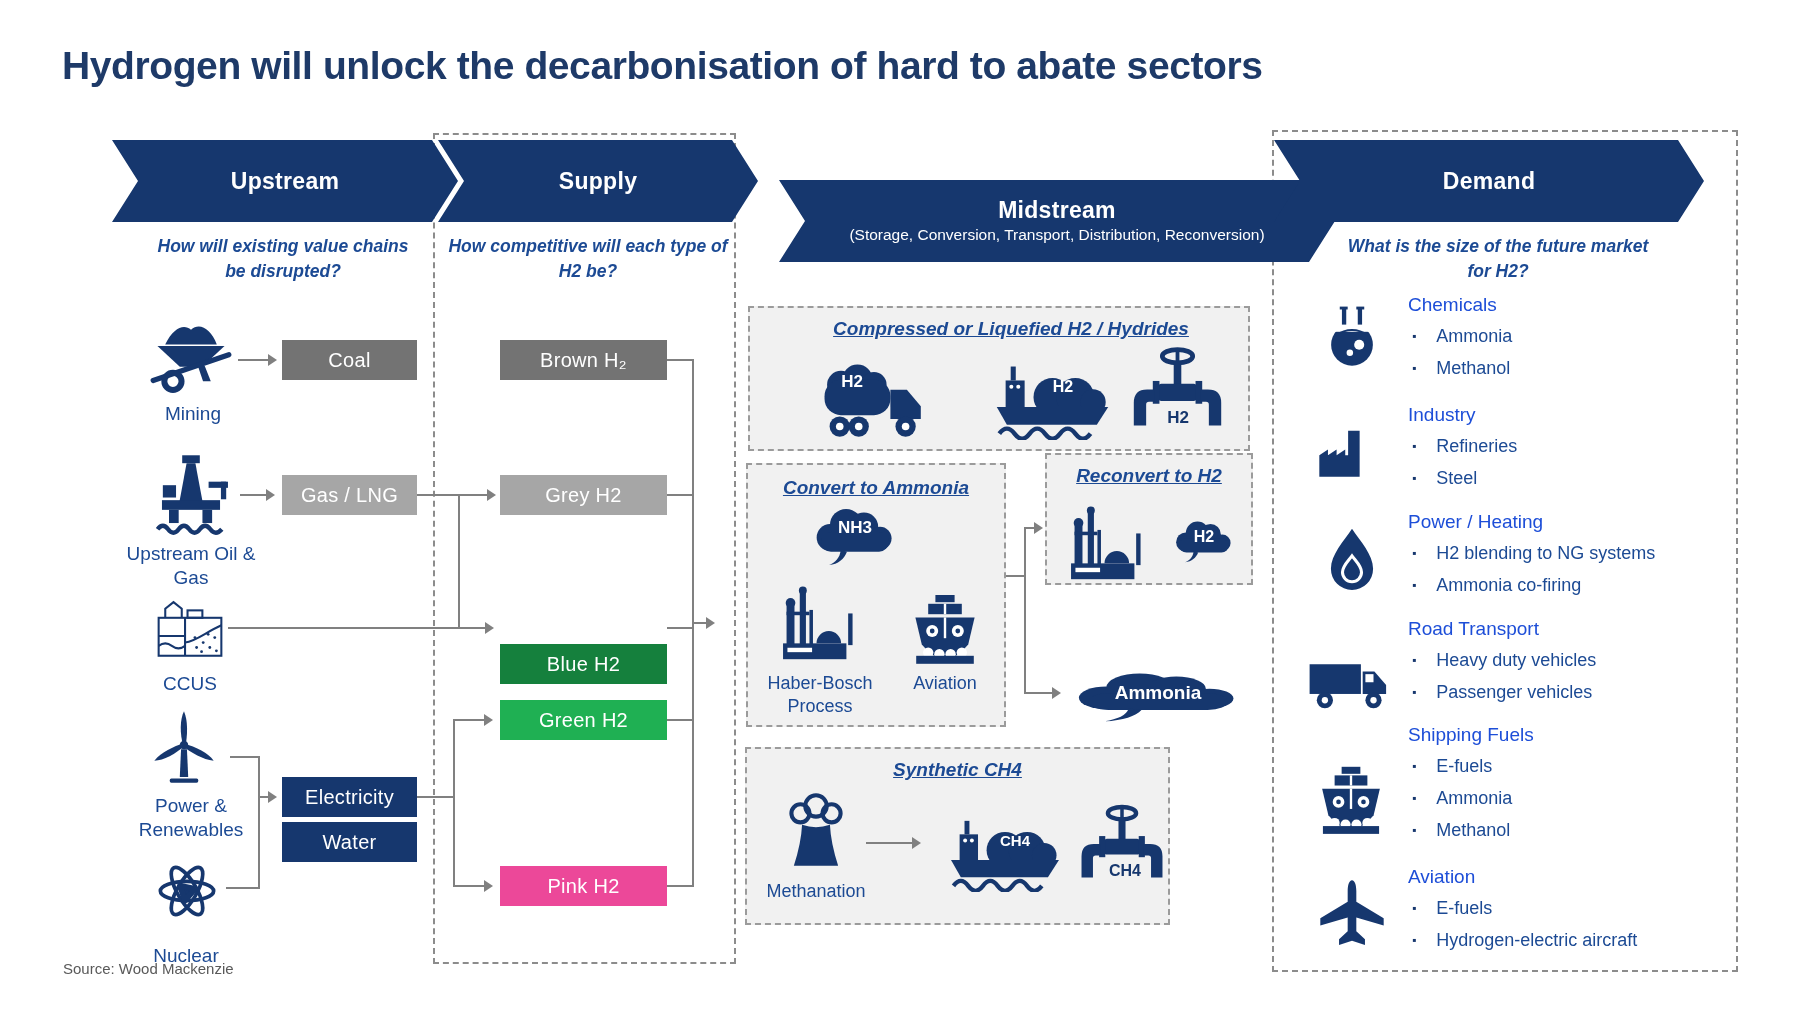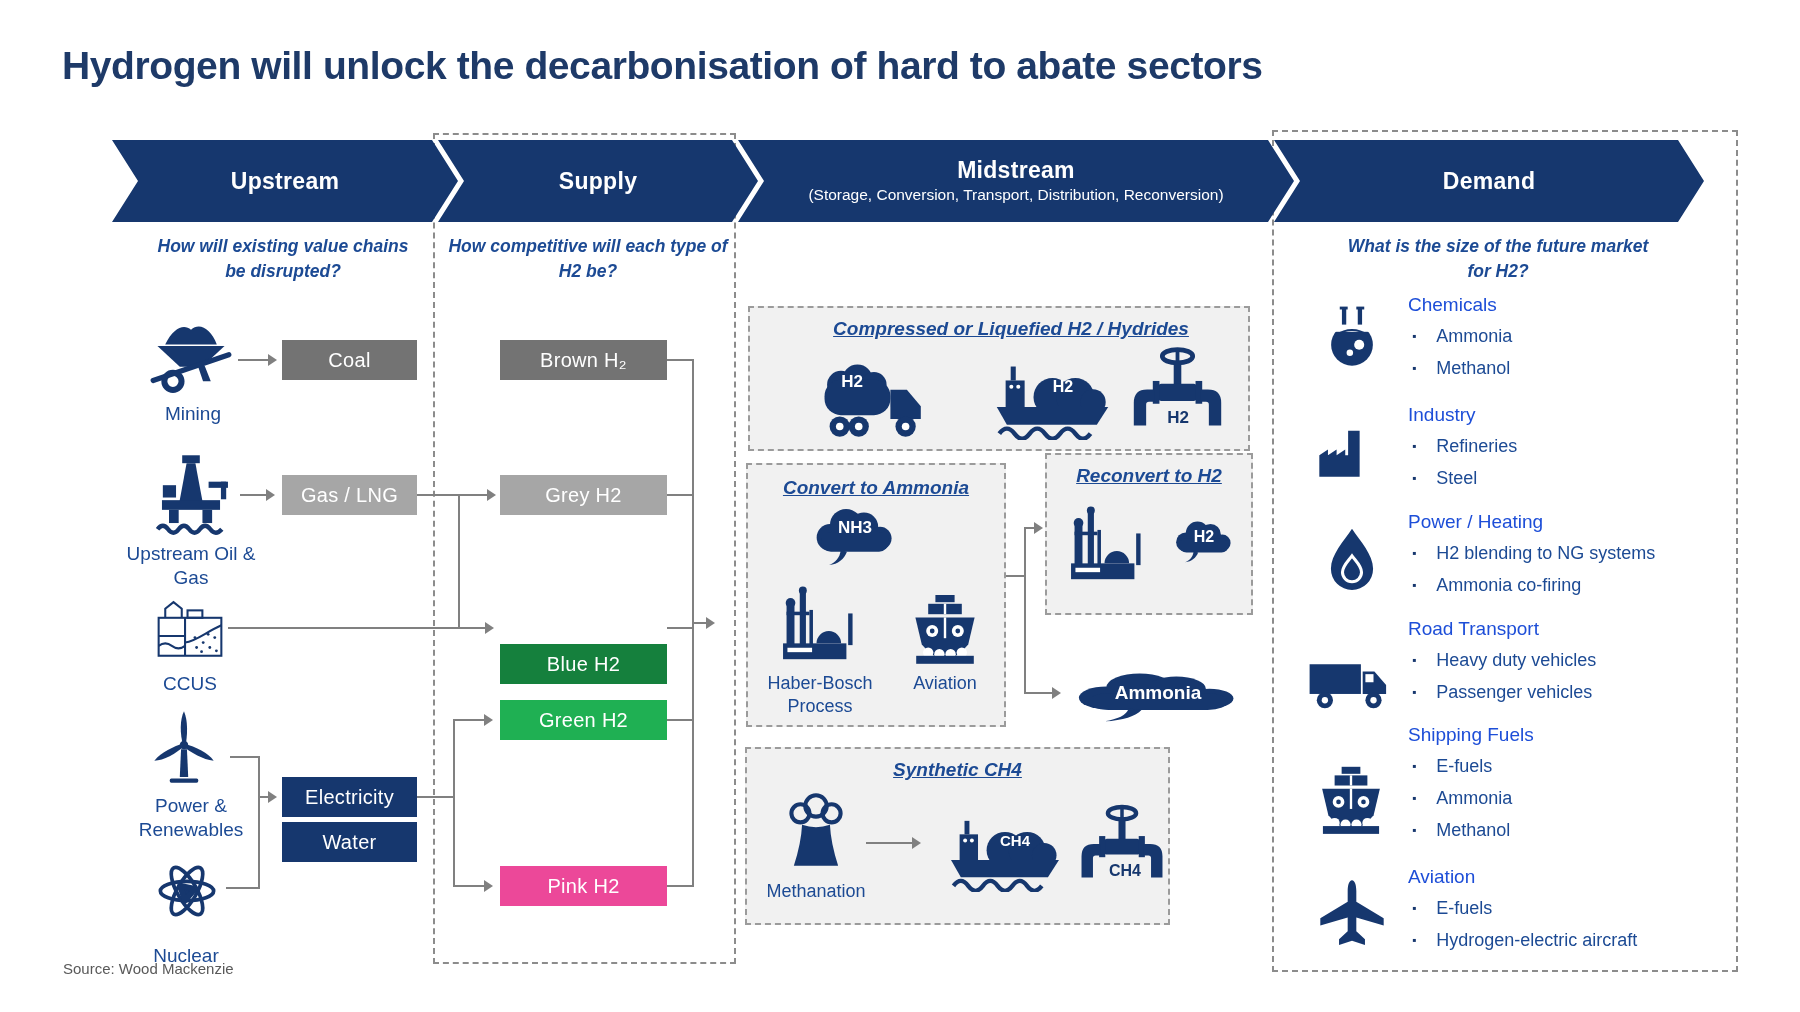--- a/index.html
+++ b/index.html
@@ -221,21 +221,21 @@
 
   <div class="frame" style="left:433px;top:133px;width:299px;height:827px;"></div>
   <div class="frame" style="left:1272px;top:130px;width:462px;height:838px;"></div>
 
   <div class="band" style="left:112px;width:346px;">
     <div class="band-label">Upstream</div>
   </div>
   <div class="band" style="left:438px;width:320px;">
     <div class="band-label">Supply</div>
   </div>
-  <div class="band" style="left:738px;width:556px;">
+  <div class="band" style="left:779px;width:556px;margin-top:40px;">
     <div class="band-label">Midstream</div>
     <div class="band-sub">(Storage, Conversion, Transport, Distribution, Reconversion)</div>
   </div>
   <div class="band" style="left:1274px;width:430px;">
     <div class="band-label">Demand</div>
   </div>
 
   <div class="question" style="left:153px;width:260px;">How will existing value chains be disrupted?</div>
   <div class="question" style="left:448px;width:280px;">How competitive will each type of H2 be?</div>
   <div class="question" style="left:1338px;width:320px;">What is the size of the future market for H2?</div>
@@ -336,21 +336,21 @@
   <div class="ovl" style="left:810px;top:518px;width:90px;font-size:17px;">NH3</div>
   <svg class="icon" style="left:773px;top:580px;width:94px;height:88px;">
       <use href="#s-plant"></use>
     </svg>
   <div class="plbl" style="left:752px;top:672px;width:136px;">Haber-Bosch Process</div>
   <svg class="icon" style="left:905px;top:586px;width:80px;height:82px;">
       <use href="#s-shipbow"></use>
     </svg>
   <div class="plbl" style="left:880px;top:672px;width:130px;">Aviation</div>
 
-  <div class="panel" style="left:1045px;top:453px;width:208px;height:162px;">
+  <div class="panel" style="left:1045px;top:453px;width:208px;height:132px;">
     <div class="ptitle" style="top:10px;">Reconvert to H2</div>
   </div>
   <svg class="icon" style="left:1062px;top:500px;width:92px;height:88px;">
       <use href="#s-plant"></use>
     </svg>
   <svg class="icon" style="left:1168px;top:515px;width:72px;height:48px;">
       <use href="#s-cloud"></use>
     </svg>
   <div class="ovl" style="left:1170px;top:528px;width:68px;font-size:16px;">H2</div>
 

